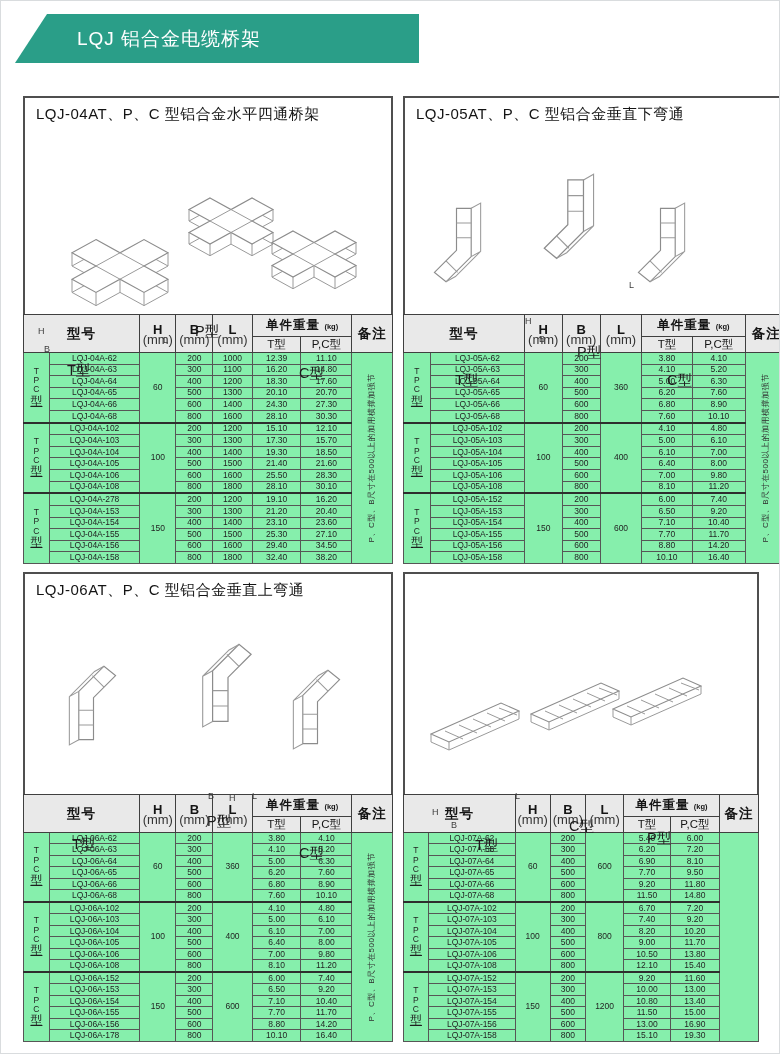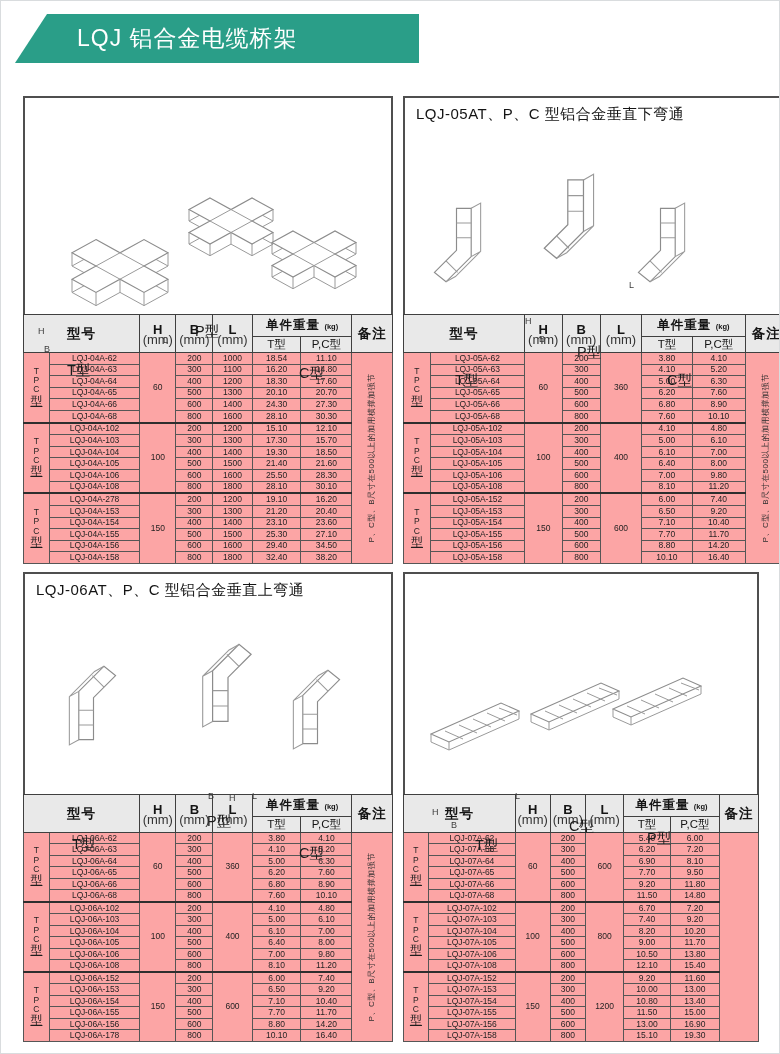--- a/index.html
+++ b/index.html
@@ -1,37 +1,37 @@
 <!DOCTYPE html>
 <html><head>
 <meta charset="utf-8">
 <style>
   html,body{margin:0;padding:0;background:#fff;}
   .page{position:relative;width:780px;height:1054px;background:#fff;border:1px solid #d9dcde;box-sizing:border-box;overflow:hidden;
         font-family:"Liberation Sans","DejaVu Sans",sans-serif;}
   
   .banner{position:absolute;left:14px;top:13px;width:404px;height:49px;background:#2a9e88;
           clip-path:polygon(32px 0,100% 0,100% 100%,0 100%);}
-  .banner-title{position:absolute;left:62px;top:0;line-height:49px;font-size:23px;color:#ffffff;letter-spacing:1px;}
+  .banner-title{position:absolute;left:62px;top:0;line-height:49px;font-size:19px;color:#ffffff;letter-spacing:1px;}
   
   .panel{position:absolute;border:2px solid #4f4f4f;background:#fff;box-sizing:border-box;}
   .p1{left:22px;top:95px;width:370px;height:468px;}
   .p2{left:402px;top:95px;width:385px;height:468px;}
   .p3{left:22px;top:571px;width:370px;height:470px;}
   .p4{left:402px;top:571px;width:356px;height:470px;}
   .panel-title{position:absolute;top:7px;left:11px;font-size:15px;color:#141414;letter-spacing:0.5px;font-weight:500;white-space:nowrap;}
   .diagram{position:absolute;left:0;top:26px;}
   .wire{fill:none;stroke:#9a9a9a;stroke-width:1;}
   .wfill{fill:#ffffff;stroke:#8c8c8c;stroke-width:1.1;}
   .dlabel{position:absolute;font-size:14.5px;color:#1c1c1c;white-space:nowrap;}
   .dim{position:absolute;font-size:9px;color:#3c3c3c;white-space:nowrap;}
   
   .twrap{position:absolute;left:-2px;right:-2px;bottom:-2px;}
   .t-top{top:216px;} .t-bot{top:220px;}
-  table.spec{width:100%;height:100%;border-collapse:collapse;table-layout:fixed;background:#fca5a5;}
+  table.spec{width:100%;height:100%;border-collapse:collapse;table-layout:fixed;background:#86efac;}
   table.spec th{background:#e9e9e9;border:1px solid #3f3f3f;padding:0;text-align:center;color:#141414;overflow:hidden;}
   table.spec td{border:1px solid #565656;padding:0;text-align:center;font-size:8.5px;color:#1f1f1f;
                 line-height:1.1;white-space:nowrap;overflow:hidden;}
   .th-model{font-size:13.5px;font-weight:600;letter-spacing:1px;}
   .th-dim{font-weight:600;}
   .dim-letter{display:block;font-size:13px;line-height:13px;}
   .mm{display:block;font-size:13px;line-height:8px;font-weight:400;color:#333;}
   .th-weight{font-size:12.5px;font-weight:600;height:21px;letter-spacing:1px;}
   .kg{font-size:7.5px;font-weight:700;letter-spacing:0;}
   .th-sub{font-size:11.5px;font-weight:500;height:15px;}
@@ -47,20 +47,21 @@
 </style>
 </head>
 <body>
 
 <div class="page">
   <div class="banner">
     <span class="banner-title">LQJ 铝合金电缆桥架</span>
   </div>
 
   <div class="panel p1">
+    <span class="panel-title">LQJ-04AT、P、C 型铝合金水平四通桥架</span>
     <svg class="diagram" width="366" height="188" viewBox="0 0 366 188">
         <path class="wire" d="M71.0,128.8L95.0,142.0L119.0,128.8L143.0,142.0L119.0,155.2L143.0,168.4L119.0,181.6L95.0,168.4L71.0,181.6L47.0,168.4L71.0,155.2L47.0,142.0Z"></path>
         <path class="wire" d="M71.0,115.6L71.0,128.8M95.0,128.8L95.0,142.0M119.0,115.6L119.0,128.8M143.0,128.8L143.0,142.0M119.0,142.0L119.0,155.2M143.0,155.2L143.0,168.4M119.0,168.4L119.0,181.6M95.0,155.2L95.0,168.4M71.0,168.4L71.0,181.6M47.0,155.2L47.0,168.4M71.0,142.0L71.0,155.2M47.0,128.8L47.0,142.0"></path>
         <path class="wfill" d="M71.0,115.6L95.0,128.8L119.0,115.6L143.0,128.8L119.0,142.0L143.0,155.2L119.0,168.4L95.0,155.2L71.0,168.4L47.0,155.2L71.0,142.0L47.0,128.8Z"></path>
         <path class="wire" d="M95.0,128.8L119.0,142.0L95.0,155.2L71.0,142.0Z"></path>
         <path class="wire" d="M185.0,85.5L206.0,97.0L227.0,85.5L248.0,97.0L227.0,108.5L248.0,120.1L227.0,131.7L206.0,120.1L185.0,131.7L164.0,120.1L185.0,108.5L164.0,97.0Z"></path>
         <path class="wire" d="M185.0,73.9L185.0,85.5M206.0,85.5L206.0,97.0M227.0,73.9L227.0,85.5M248.0,85.5L248.0,97.0M227.0,97.0L227.0,108.5M248.0,108.5L248.0,120.1M227.0,120.1L227.0,131.7M206.0,108.5L206.0,120.1M185.0,120.1L185.0,131.7M164.0,108.5L164.0,120.1M185.0,97.0L185.0,108.5M164.0,85.5L164.0,97.0"></path>
         <path class="wfill" d="M185.0,73.9L206.0,85.5L227.0,73.9L248.0,85.5L227.0,97.0L248.0,108.5L227.0,120.1L206.0,108.5L185.0,120.1L164.0,108.5L185.0,97.0L164.0,85.5Z"></path>
         <path class="wire" d="M206.0,85.5L227.0,97.0L206.0,108.5L185.0,97.0Z"></path>
         <path class="wire" d="M268.0,118.5L289.0,130.0L310.0,118.5L331.0,130.0L310.0,141.6L331.0,153.1L310.0,164.7L289.0,153.1L268.0,164.7L247.0,153.1L268.0,141.6L247.0,130.0Z"></path>
@@ -103,21 +104,21 @@
               <th class="th-sub">P,C型</th>
             </tr>
           </thead>
           <tbody>
             <tr>
               <td rowspan="6" class="gcell">T<br>P<br>C<br><span class="u">型</span></td>
               <td class="model">LQJ-04A-62</td>
               <td rowspan="6">60</td>
               <td>200</td>
               <td>1000</td>
-              <td>18.54</td>
+              <td>12.39</td>
               <td>11.10</td>
               <td rowspan="18" class="remark">
                 <span class="vtext">P、C型、B尺寸在500以上的加用横撑加强节</span>
               </td>
             </tr>
             <tr>
               <td class="model">LQJ-04A-63</td>
               <td>300</td>
               <td>1100</td>
               <td>16.20</td>

